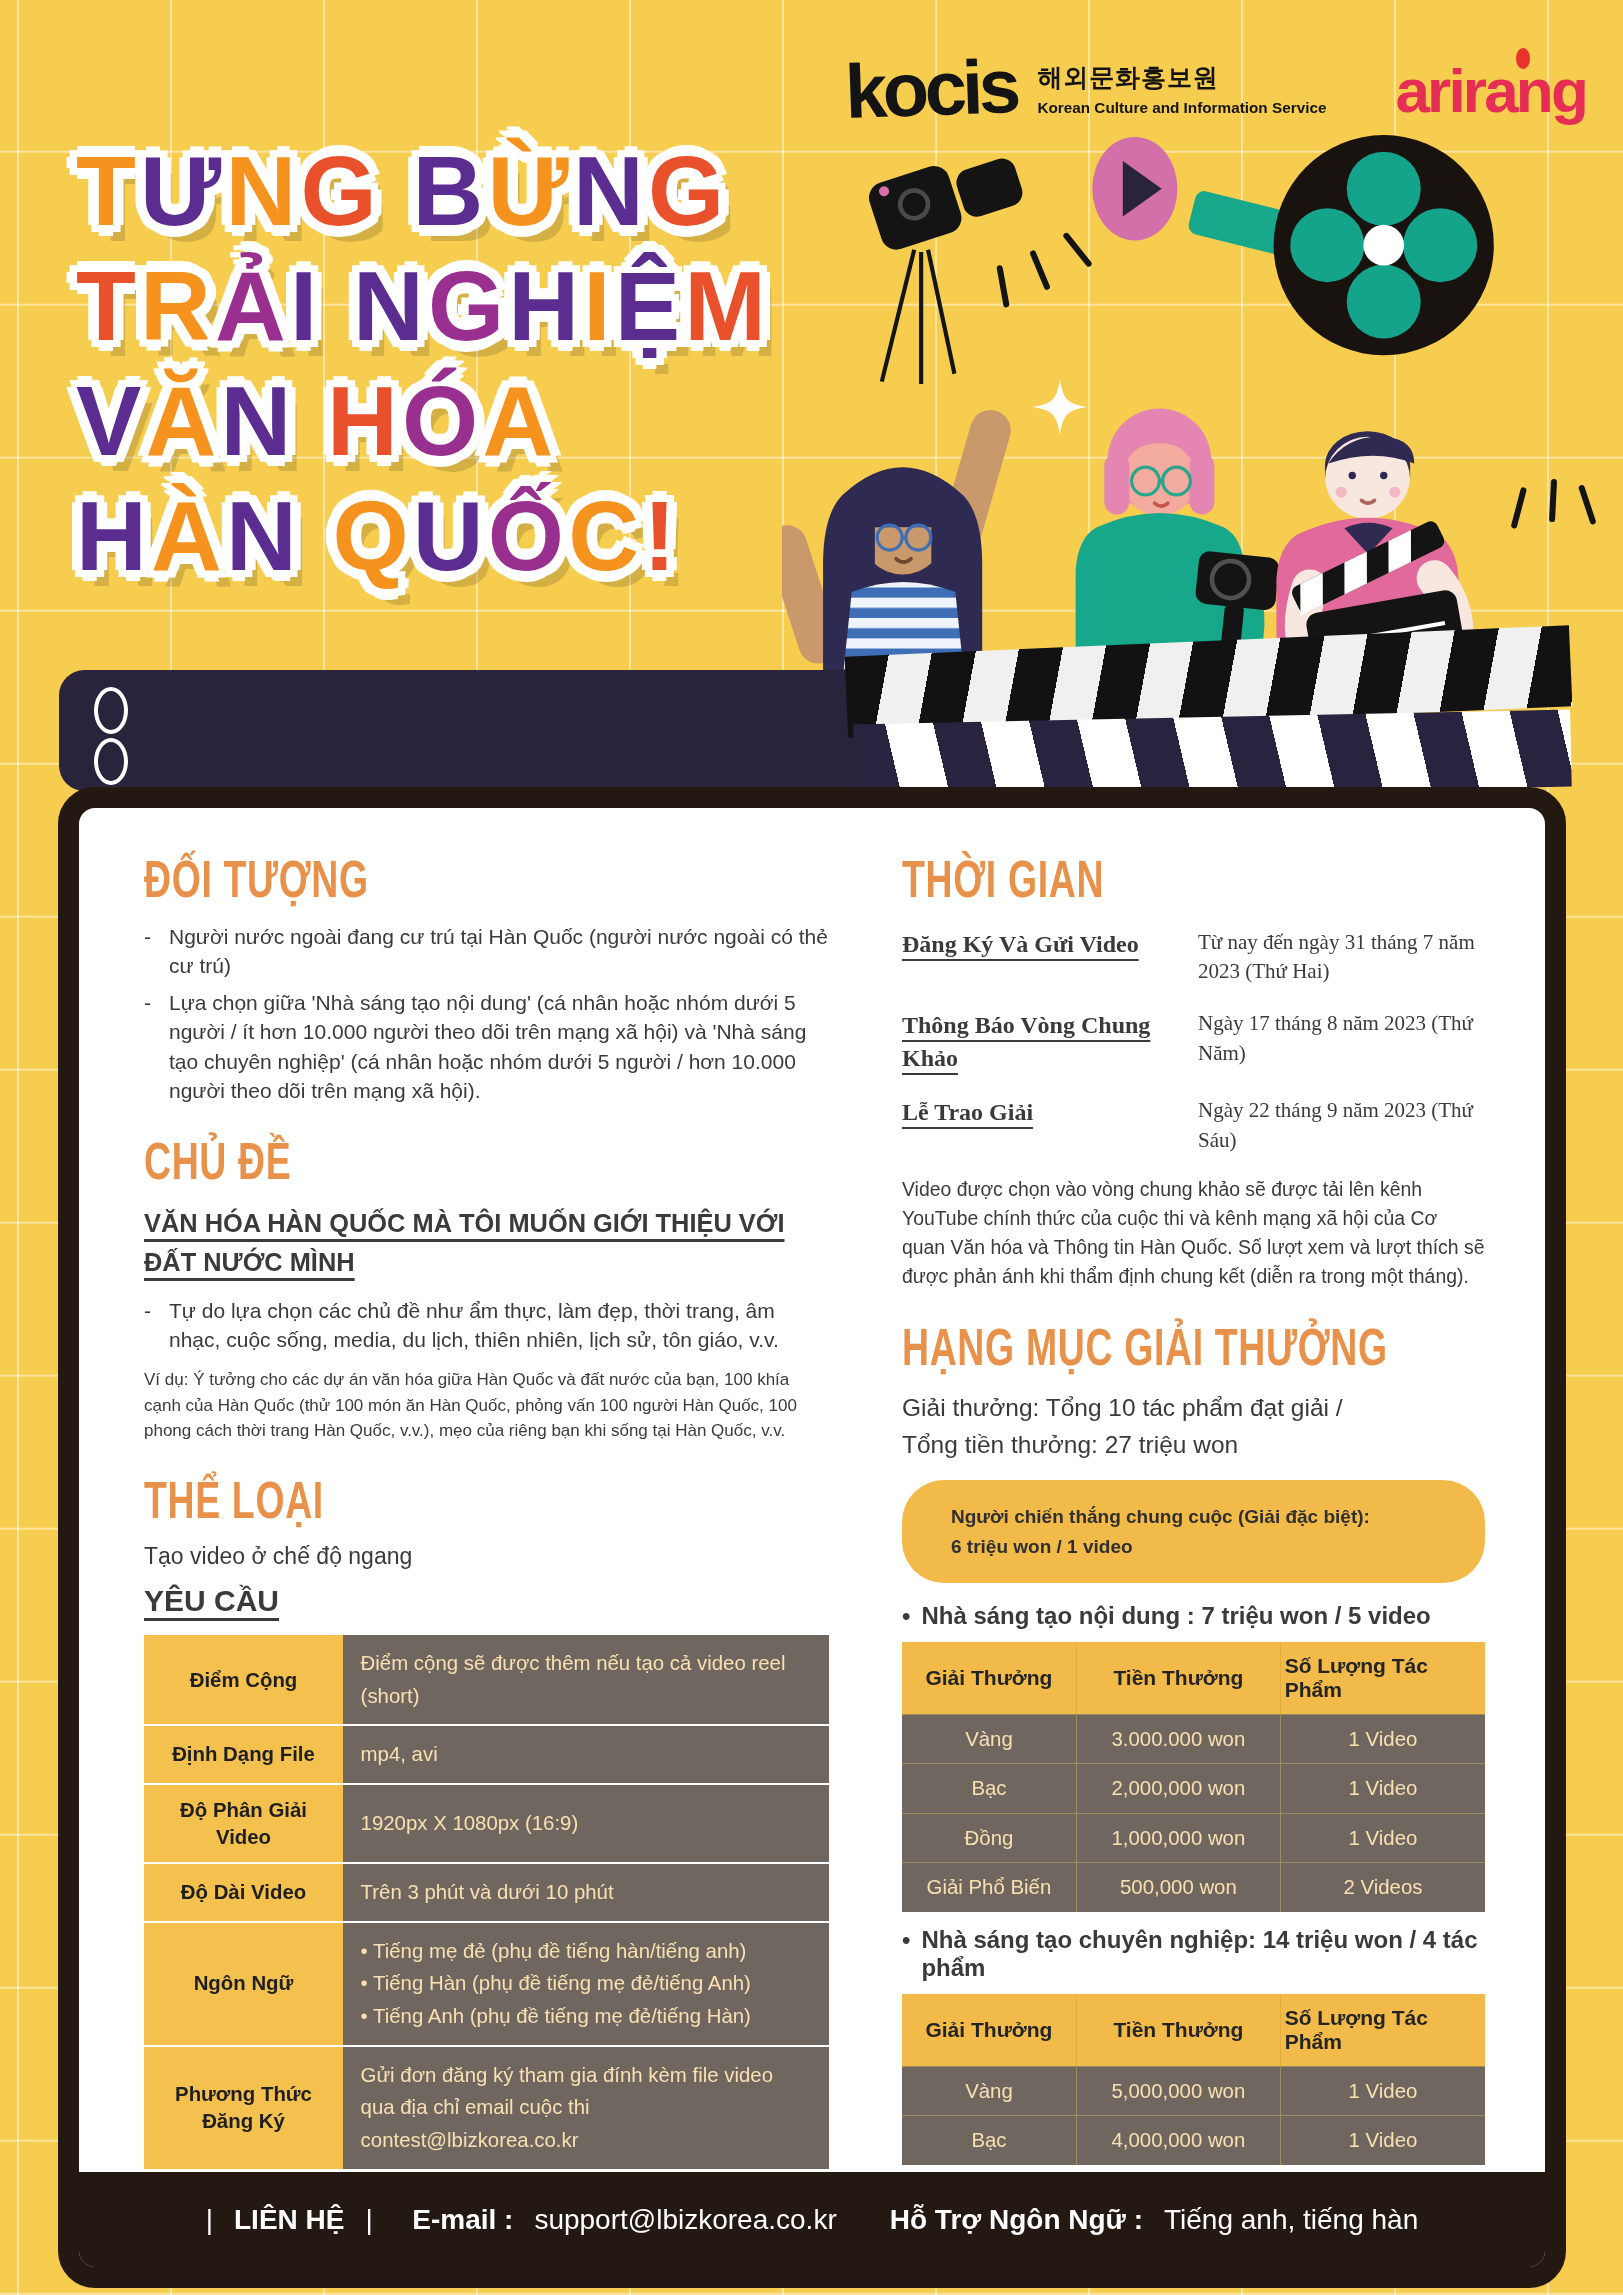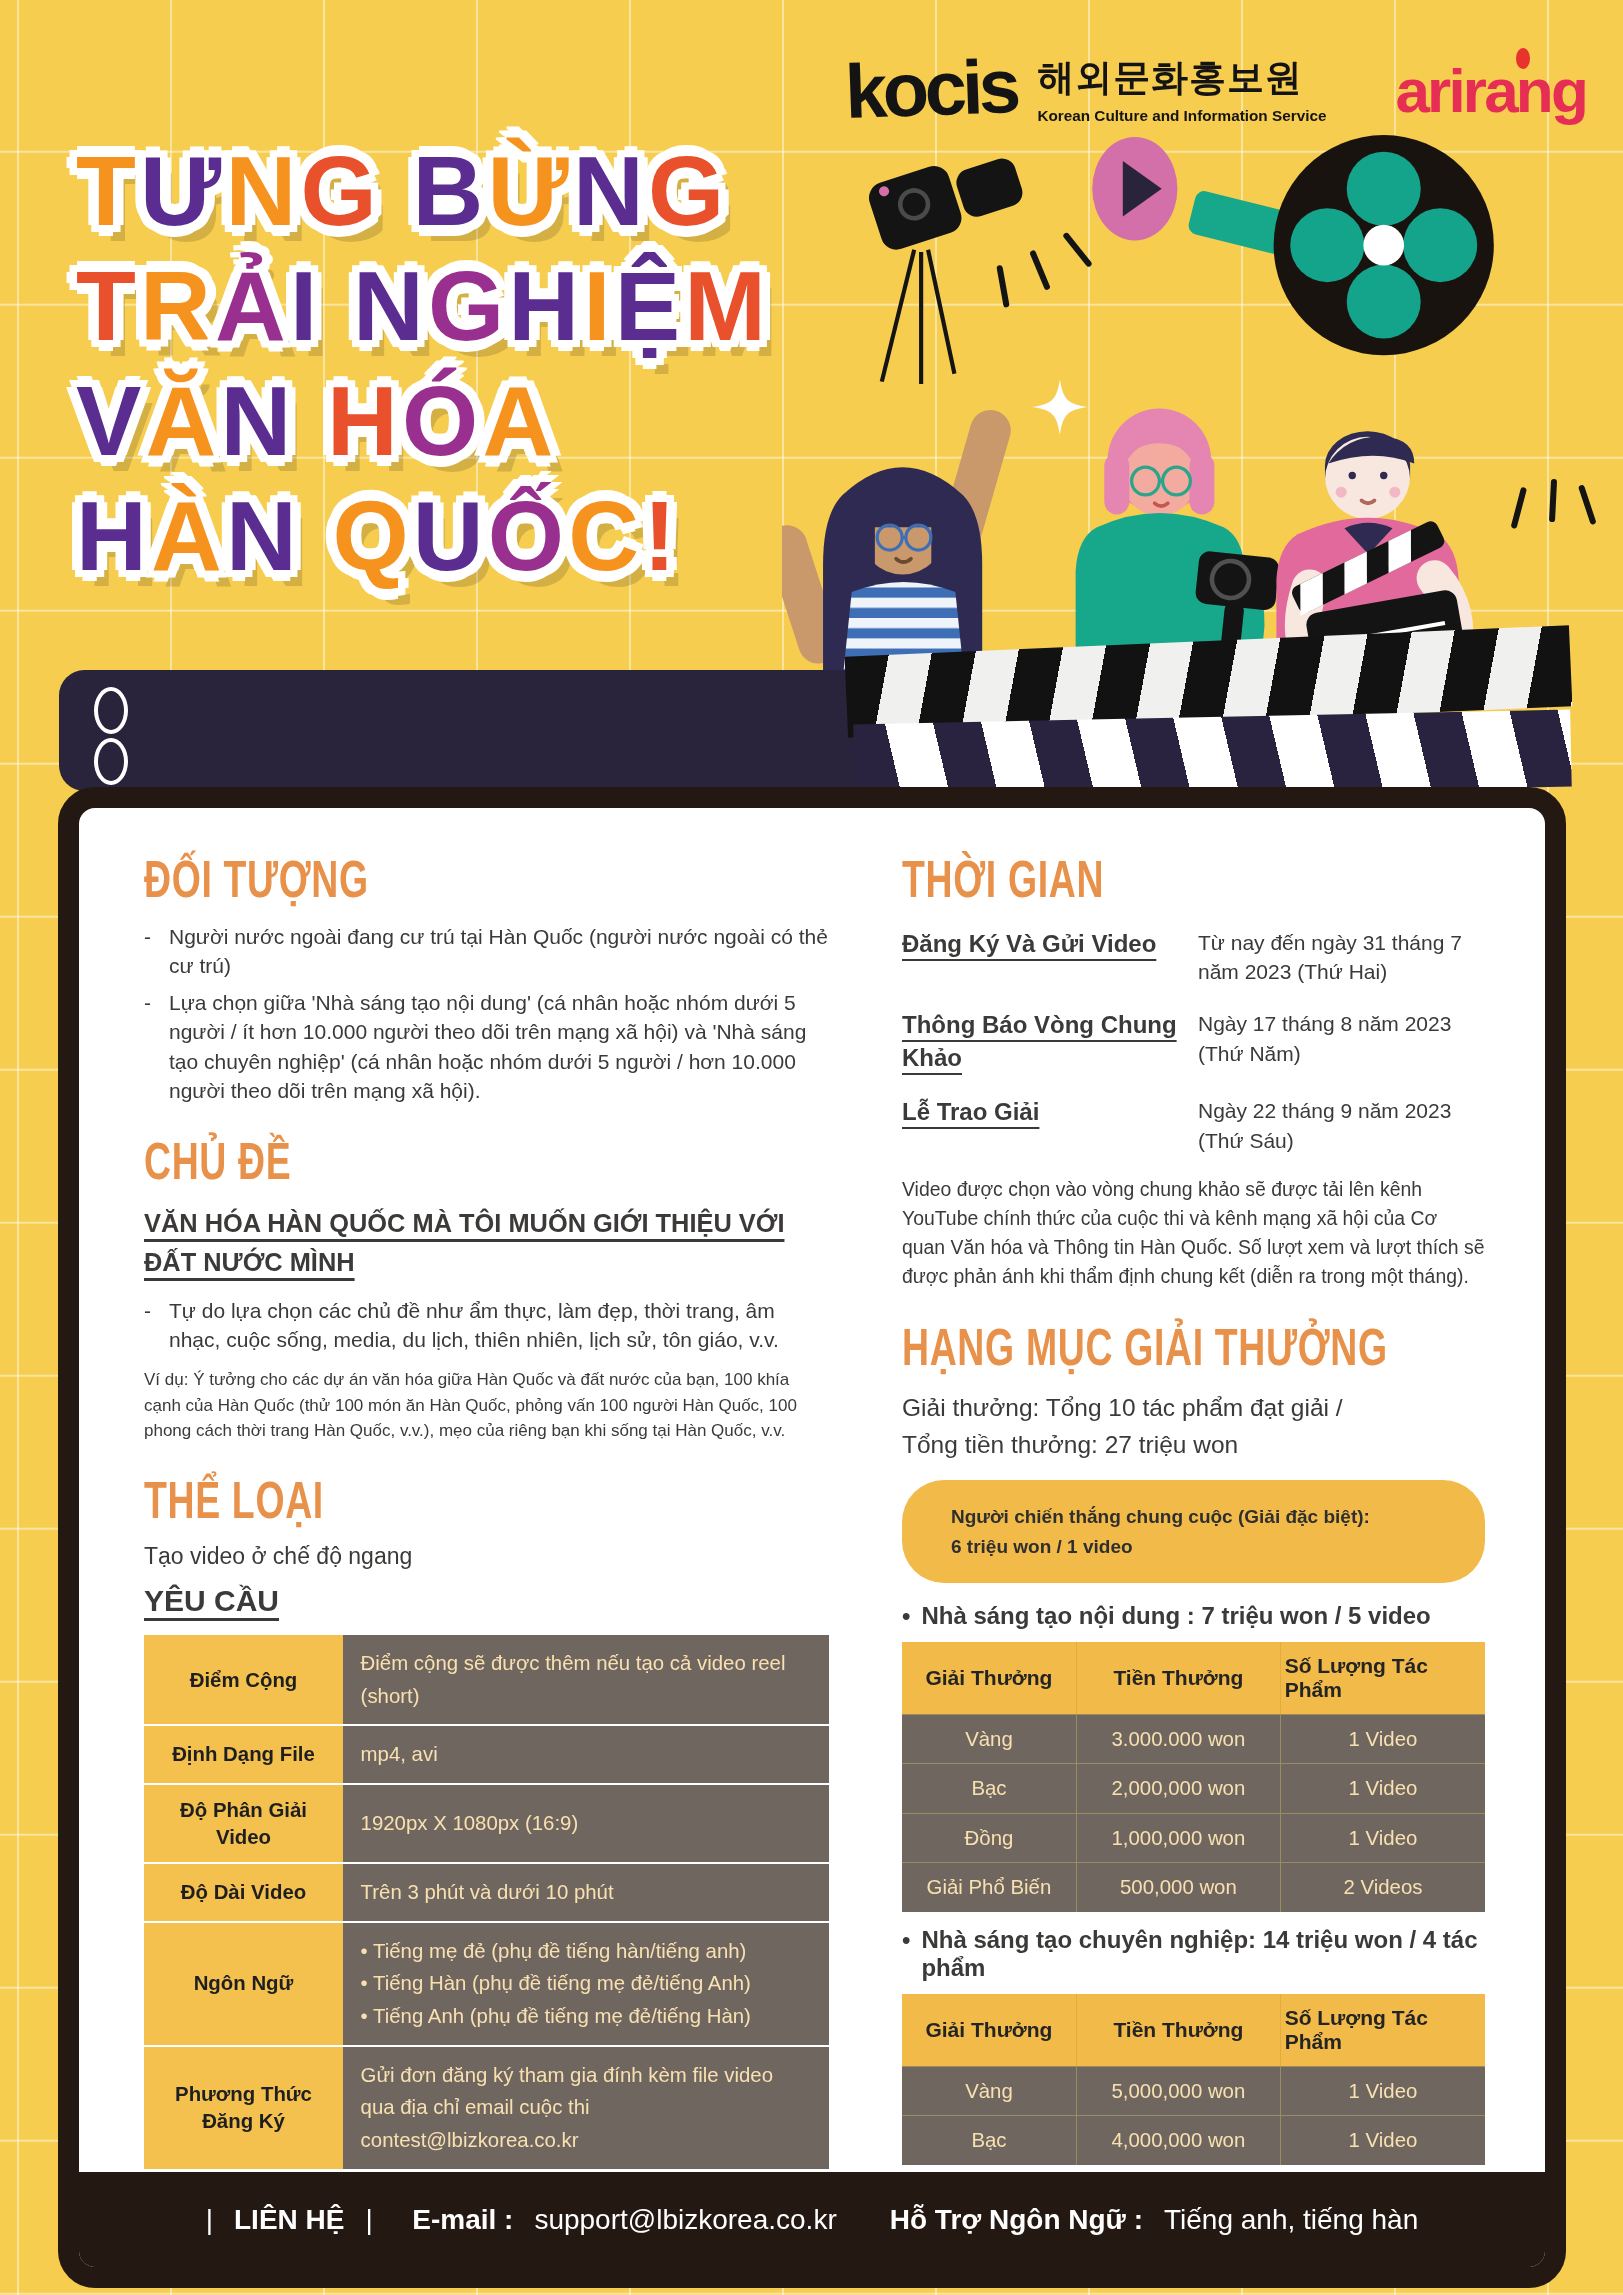--- a/index.html
+++ b/index.html
@@ -8,21 +8,21 @@
   .poster::before{content:"";position:absolute;inset:0;
     background-image:linear-gradient(rgba(255,255,255,.45) 1.9px,transparent 1.9px),
                      linear-gradient(90deg,rgba(255,255,255,.45) 1.9px,transparent 1.9px);
     background-size:153px 153px;background-position:17px -2.3px;pointer-events:none;}
   
   .logos{position:absolute;top:51px;right:37px;display:flex;gap:69px;align-items:flex-start;z-index:2;}
   .kocis{display:flex;gap:21px;align-items:center;}
   .kocis-word{font-size:76px;font-weight:800;text-transform:lowercase;letter-spacing:-4.6px;color:#141414;transform:rotate(-2deg);position:relative;line-height:1;}
   .kocis-dot{position:absolute;top:-2.8px;right:56px;width:14px;height:20.4px;border-radius:50%;background:#E8322E;}
   .kocis-tx{display:flex;flex-direction:column;gap:4.6px;}
-  .kocis-kr{font-size:37px;font-weight:700;color:#141414;letter-spacing:0.9px;}
+  .kocis-kr{font-size:25px;font-weight:700;color:#141414;letter-spacing:0.9px;}
   .kocis-sub{font-size:15.3px;font-weight:700;color:#141414;}
   .arirang{font-size:62px;font-weight:800;color:#E62E54;letter-spacing:-2.8px;text-transform:lowercase;line-height:1;margin-top:9.3px;}
   
   .title-block{position:absolute;left:76px;top:134px;z-index:2;}
   .title-line{font-family:Liberation Sans, sans-serif;font-size:98px;font-weight:800;line-height:115px;letter-spacing:4.2px;white-space:pre;}
   .title-line span{white-space:pre;
     text-shadow:-7.4px -7.4px 0 #fff,0 -7.4px 0 #fff,7.4px -7.4px 0 #fff,-7.4px 0 0 #fff,7.4px 0 0 #fff,
       -7.4px 7.4px 0 #fff,0 7.4px 0 #fff,7.4px 7.4px 0 #fff,-10.6px 0 0 #fff,10.6px 0 0 #fff,0 10.6px 0 #fff,0 -10.6px 0 #fff,
       12px 15.7px 0 rgba(60,45,20,.18);}
   
@@ -53,21 +53,21 @@
     text-decoration:underline;text-decoration-thickness:2.8px;text-underline-offset:6.5px;}
   .section{margin-bottom:29px;}
   
   .spec-row{display:grid;grid-template-columns:199px 1fr;}
   .spec-row + .spec-row{border-top:2.8px solid #fff;}
   .spec-label{background:#F4C14E;color:#1f1f1f;font-weight:700;font-size:20.4px;display:flex;align-items:center;
     justify-content:center;text-align:center;padding:12px 8.3px;line-height:1.3;}
   .spec-value{background:#6F6660;color:#F8E0B0;font-size:20.4px;padding:12px 17.6px;display:flex;align-items:center;
     white-space:pre-line;line-height:1.6;}
   
-  .schedule{display:grid;grid-template-columns:1fr 287px;row-gap:22px;column-gap:18.5px;margin-top:21px;}
+  .schedule{display:grid;grid-template-columns:1fr 287px;row-gap:22px;column-gap:18.5px;margin-top:21px;font-family:Liberation Serif, serif;}
   .sch-label{font-size:24px;font-weight:700;color:#3B3A39;line-height:1.35;
     text-decoration:underline;text-decoration-thickness:2.3px;text-underline-offset:6.5px;}
   .sch-date{font-size:21px;color:#3B3A39;line-height:1.42;}
   .note{font-size:19.4px;line-height:1.5;color:#3B3A39;margin-top:19.4px;}
   
   .summary{font-size:24.5px;line-height:1.5;color:#3B3A39;margin:1.9px 0 16.7px;}
   .special-box{background:#F2BB49;border-radius:42px;padding:22px 28px 22px 49px;font-size:19px;font-weight:700;
     color:#2f2f2f;line-height:1.55;margin-bottom:18.5px;}
   .award-bullet{display:grid;grid-template-columns:19.4px 1fr;font-size:24px;font-weight:700;color:#3B3A39;margin:14px 0 12px;}
   .prize-head,.prize-rowline{display:grid;grid-template-columns:30% 35% 35%;}

